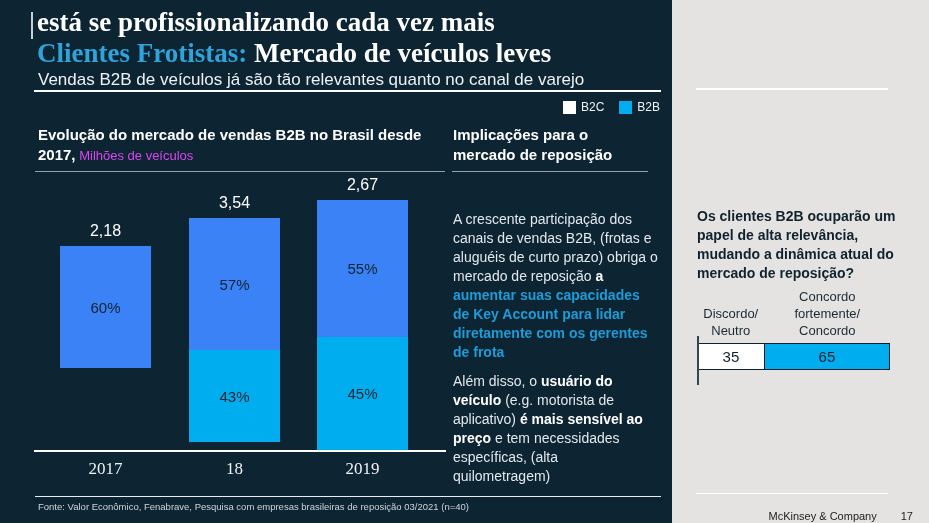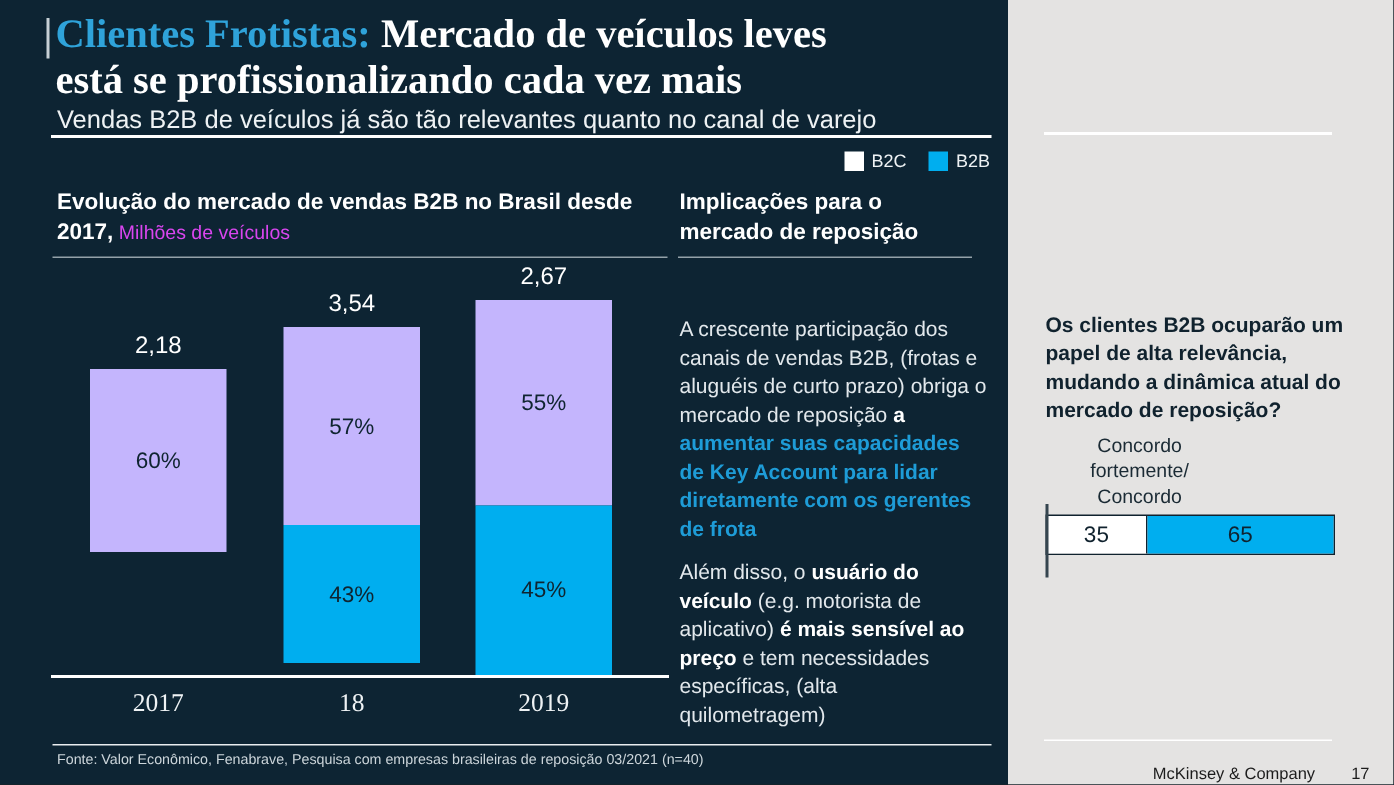--- a/index.html
+++ b/index.html
@@ -36,21 +36,21 @@
   .rule{position:absolute;height:1px;background:#94a1a9;}
   .rule-left{left:35px;top:171px;width:410px;}
   .rule-right{left:452px;top:171px;width:196px;}
 
   
   .plot{position:absolute;left:35px;top:200px;width:410px;height:250px;}
   .baseline{position:absolute;left:34px;top:450px;width:412px;height:2px;background:#fff;}
   .bar-group{position:absolute;bottom:0;width:91px;}
   .bar-stack{position:absolute;bottom:0;left:0;width:100%;display:flex;flex-direction:column;}
   .seg{display:flex;align-items:center;justify-content:center;font-size:15px;color:#0f2430;}
-  .seg-b2c{background:#c4b5fd;}
+  .seg-b2c{background:#3b82f6;}
   .seg-b2b{background:var(--cyan);}
   .bar-total{position:absolute;left:0;width:100%;text-align:center;font-size:16px;color:#fff;}
   .bar-year{position:absolute;left:0;top:100%;width:100%;margin-top:9px;text-align:center;
             font-size:17px;color:#eef2f4;font-family:Liberation Serif, serif;}
 
   
   .impl-body{position:absolute;left:453px;top:210px;width:206px;font-size:14px;line-height:19px;color:#e2e8ec;}
   .impl-body p{margin:0 0 10px 0;}
   .impl-body .b{font-weight:700;color:#fff;}
   .impl-body .bb{font-weight:700;color:var(--link-blue);}
@@ -79,22 +79,22 @@
 </style>
 </head>
 <body>
 
 <div class="slide">
 
   <div class="main">
 
     <div class="title-accent"></div>
     <div class="title">
+      <div>está se profissionalizando cada vez mais</div>
       <div><span class="accent">Clientes Frotistas:</span><span> Mercado de veículos leves</span></div>
-      <div>está se profissionalizando cada vez mais</div>
     </div>
     <div class="subtitle">Vendas B2B de veículos já são tão relevantes quanto no canal de varejo</div>
     <div class="subtitle-rule"></div>
 
     <div class="legend">
       <div class="legend-item">
         <span class="legend-swatch" style="background:#ffffff"></span>
         <span class="legend-label">B2C</span>
       </div>
       <div class="legend-item">
@@ -147,20 +147,22 @@
     <div class="fonte">Fonte: Valor Econômico, Fenabrave, Pesquisa com empresas brasileiras de reposição 03/2021 (n=40)</div>
   </div>
 
   <div class="side">
     <div class="side-topline"></div>
 
     <div class="question">Os clientes B2B ocuparão um papel de alta relevância, mudando a dinâmica atual do mercado de reposição?</div>
 
     <div class="survey">
       <div class="survey-labels">
+          <div class="survey-label" style="width: 35%;">Discordo/
+Neutro</div>
           <div class="survey-label" style="width: 65%;">Concordo
 fortemente/
 Concordo</div>
         </div>
       <div class="survey-bar">
         <div class="survey-axis"></div>
       <div class="survey-seg white" style="width: 35%;">35</div>
           <div class="survey-seg cyan" style="width: 65%;">65</div>
         </div>
     </div>

